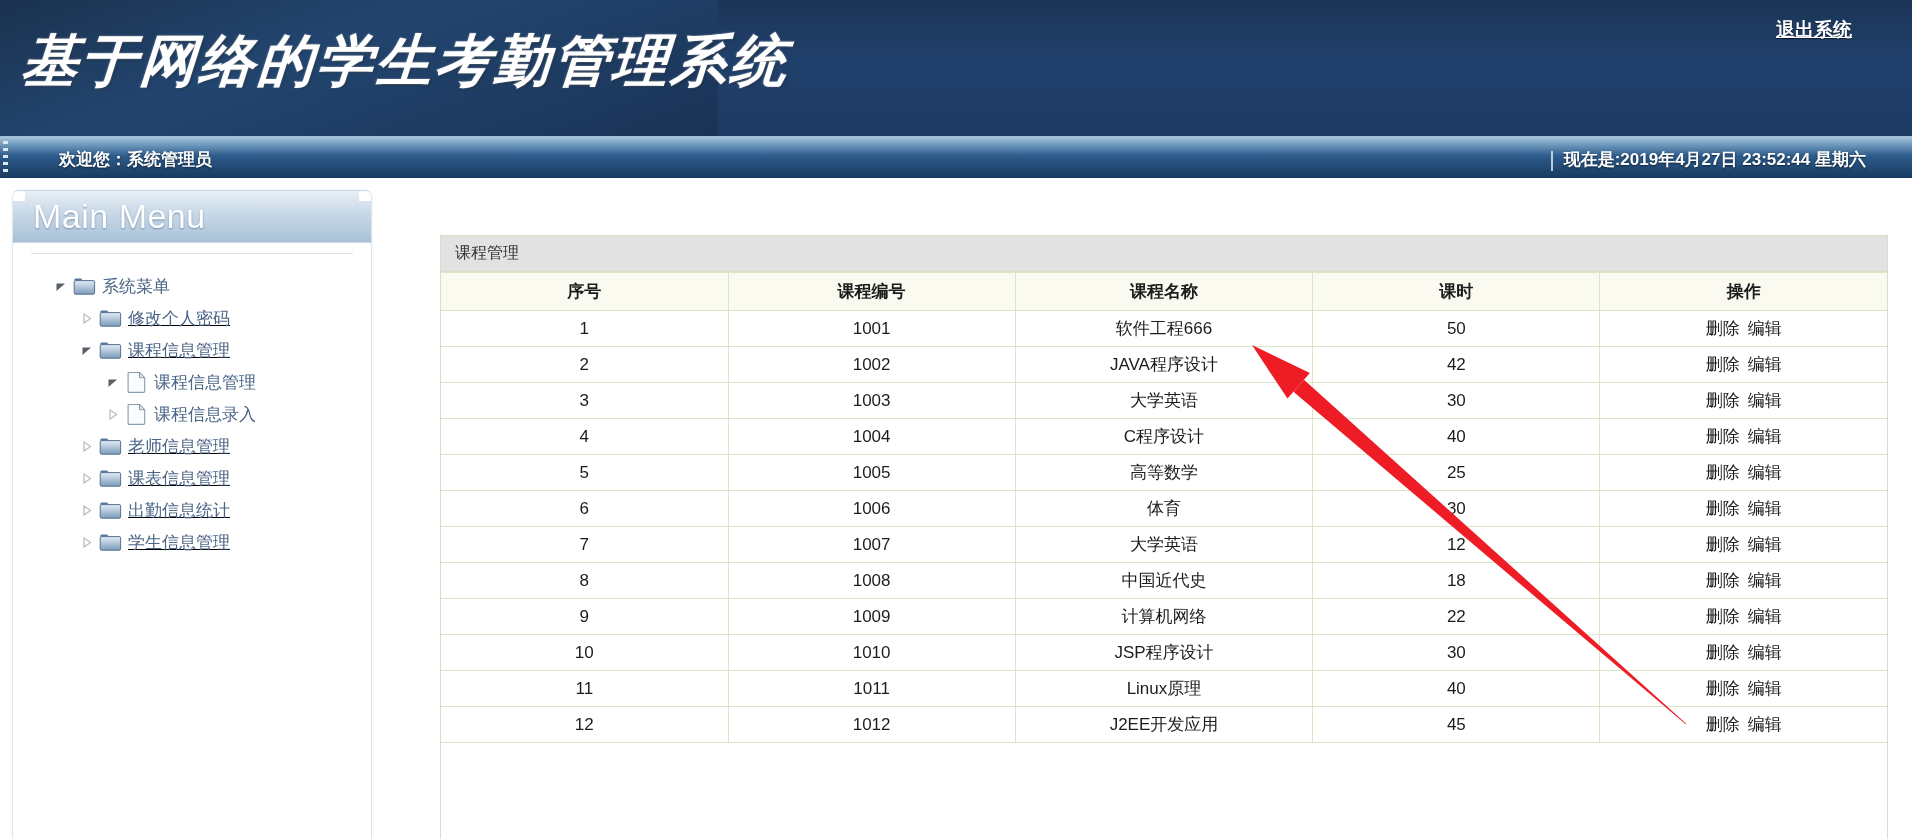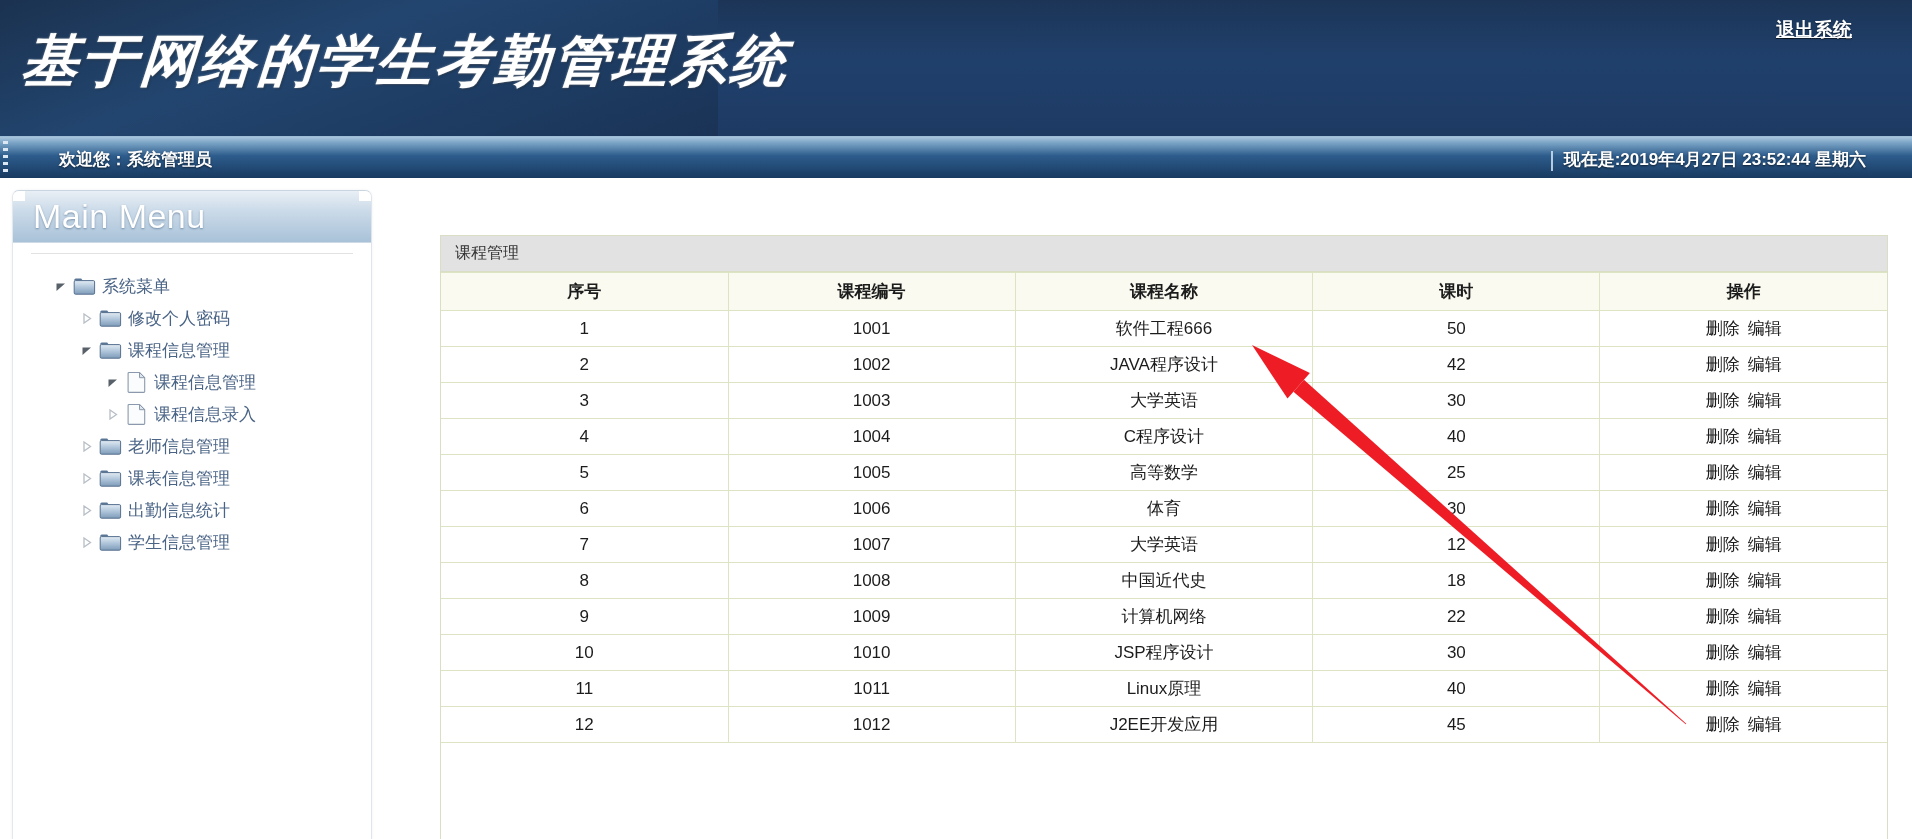--- a/index.html
+++ b/index.html
@@ -99,21 +99,21 @@
     cursor: pointer; white-space: nowrap;
   }
   .tw-arrow { width: 22px; display: flex; justify-content: center; align-items: center; }
   .tw-arrow svg { display: block; }
   .tw-icon { width: 27px; display: flex; justify-content: center; align-items: center; }
   .tw-icon svg { display: block; }
   .tw-label {
     font-size: 17px; color: #4a6486; padding-left: 4px;
   }
   .lvl0 { padding-left: 36px; }
-  .lvl1 { padding-left: 62px; }
+  .lvl1 { padding-left: 62px; text-decoration: underline; }
   .lvl2 { padding-left: 88px; }
 
   
   .content {
     position: absolute; left: 440px; top: 235px; width: 1448px; height: 656px;
     border: 1px solid #d9dfc4;
     background: #ffffff;
   }
   .panel-title {
     height: 36px; background: #e2e2e2;

